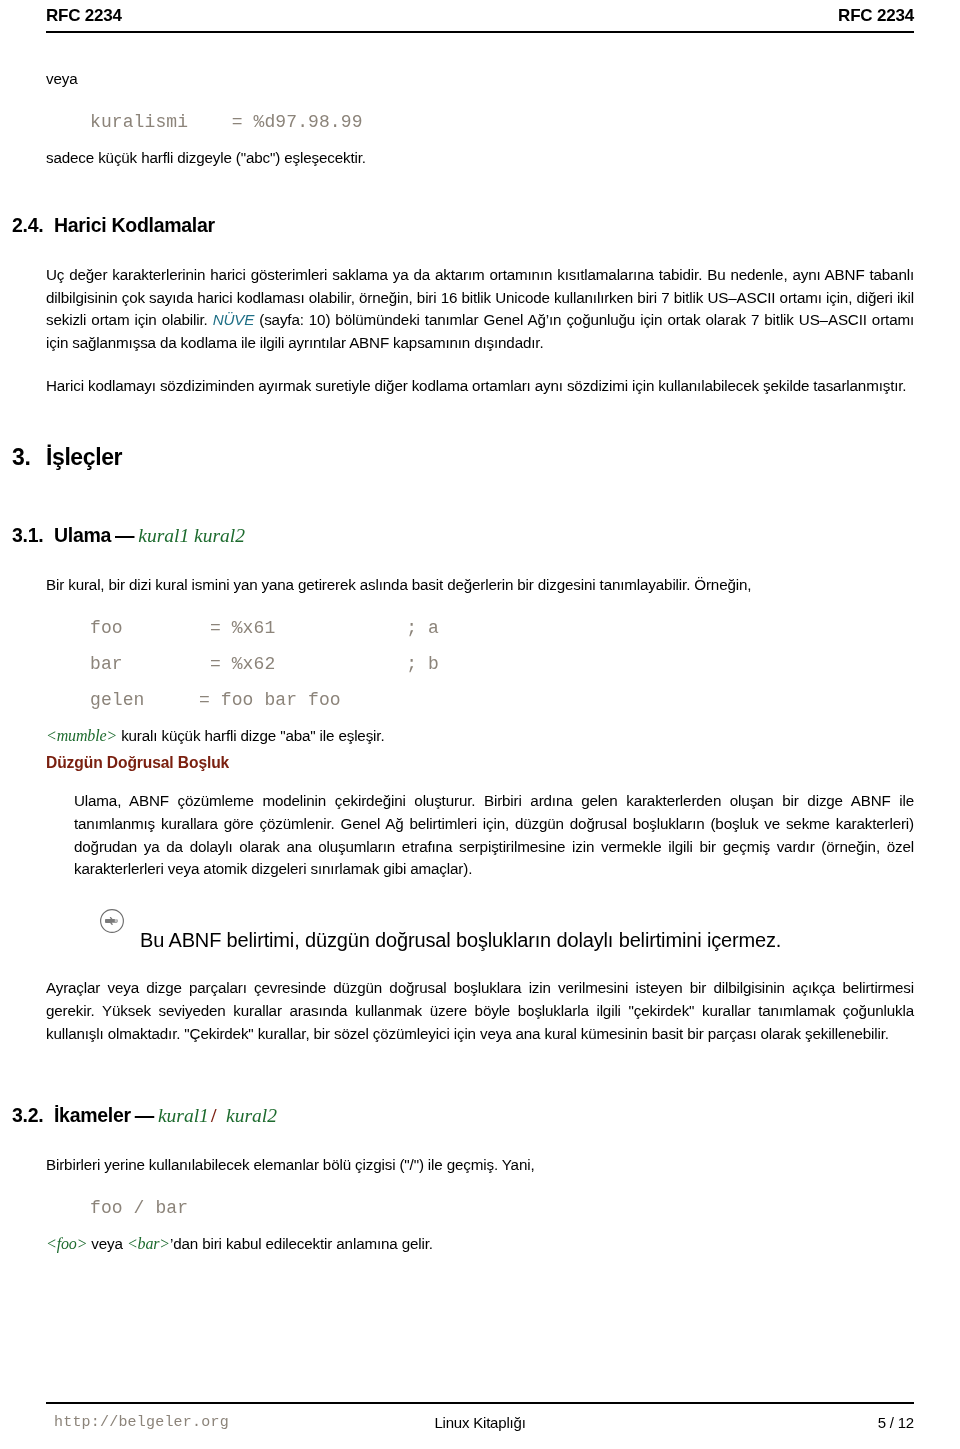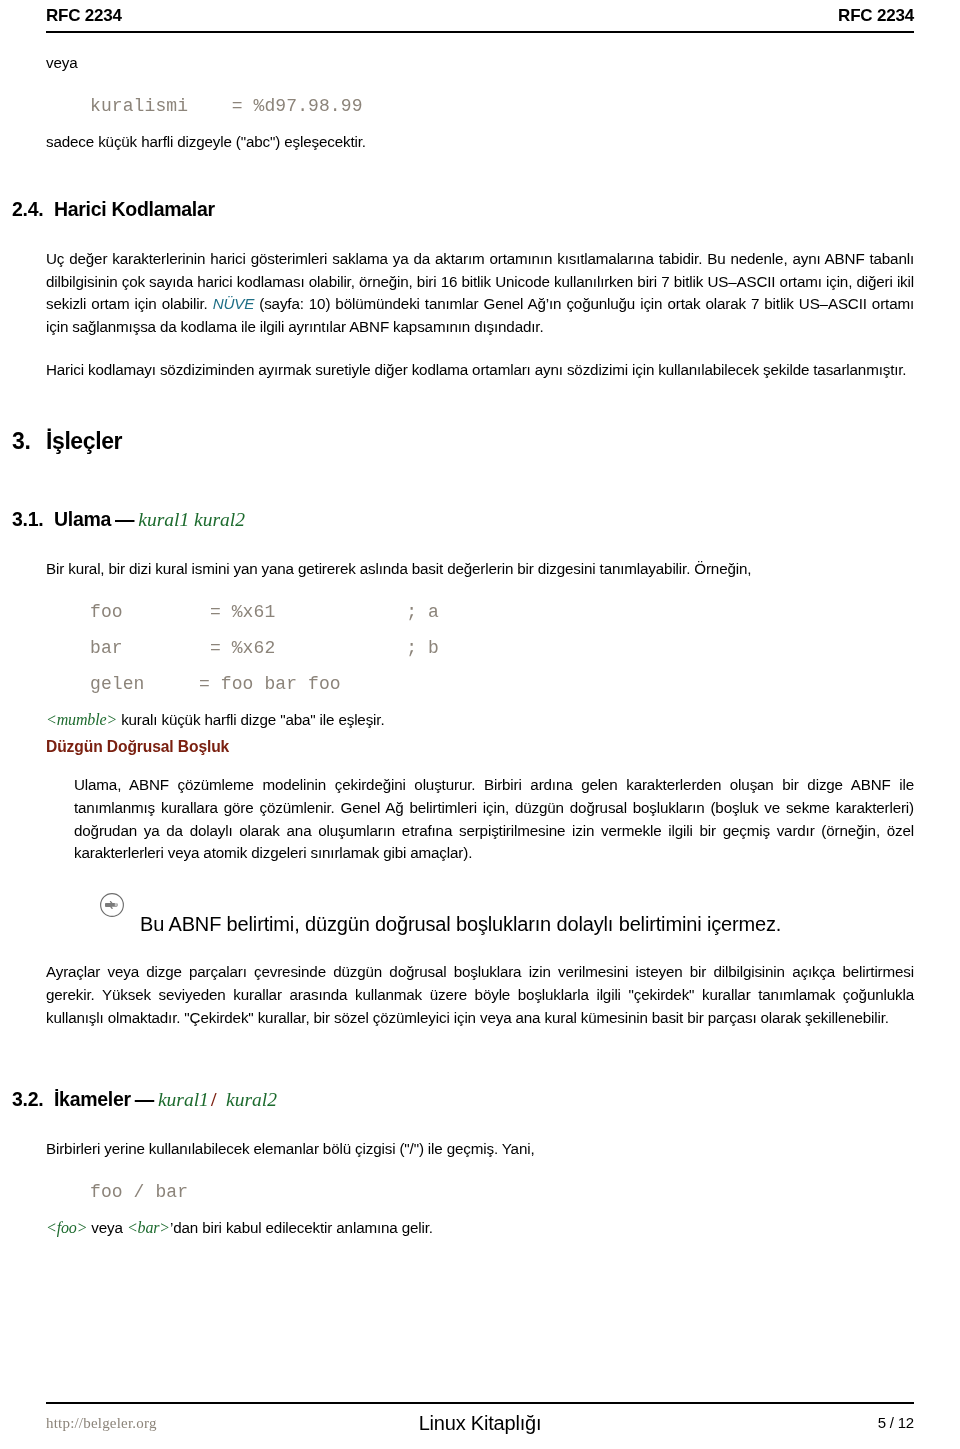--- a/index.html
+++ b/index.html
@@ -45,21 +45,21 @@
     left: 0;
     right: 0;
     top: 25px;
     border-top: 2.4px solid #000;
   }
 
   
   .content {
     position: absolute;
     left: 46px;
-    top: 52px;
+    top: 68px;
     width: 868px;
   }
 
   p.body {
     margin: 0 0 6px 0;
     font-size: 15.2px;
     line-height: 22.6px;
     text-align: left;
     letter-spacing: -0.15px;
   }
@@ -184,35 +184,35 @@
   .footer .ft-rule {
     border-top: 2.4px solid #000;
     margin-bottom: 9px;
   }
   .footer .ft-row {
     position: relative;
     height: 22px;
   }
   .footer .ft-url {
     position: absolute;
-    left: 0;
+    left: 8px;
     top: 0;
-    font-family: Liberation Serif, serif;
+    font-family: Liberation Mono, monospace;
     font-size: 15px;
     color: #8c847a;
     line-height: 20px;
     letter-spacing: 0.2px;
   }
   .footer .ft-center {
     position: absolute;
     left: 0;
     right: 0;
     top: 0;
     text-align: center;
-    font-size: 20px;
+    font-size: 15px;
     line-height: 20px;
     letter-spacing: -0.2px;
   }
   .footer .ft-page {
     position: absolute;
     right: 0;
     top: 0;
     font-size: 15px;
     line-height: 20px;
     letter-spacing: -0.2px;

